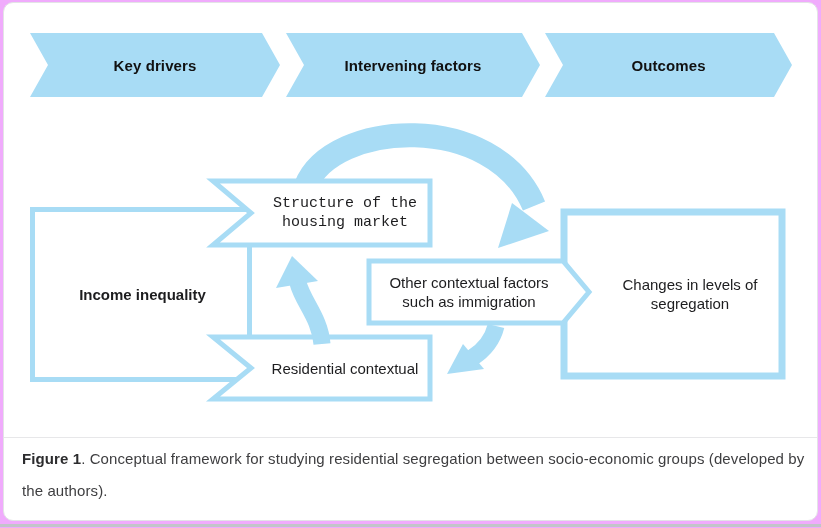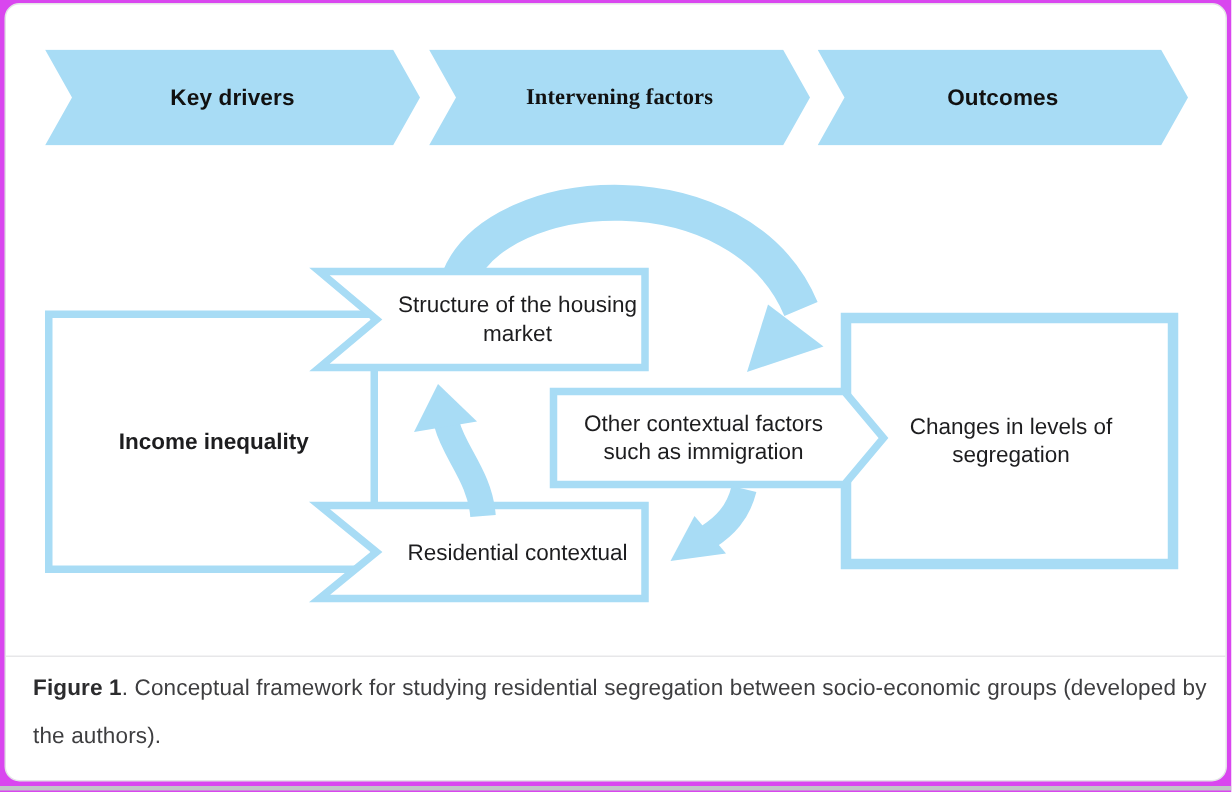--- a/index.html
+++ b/index.html
@@ -1,38 +1,38 @@
 <!DOCTYPE html>
 <html><head>
 <meta charset="utf-8">
 <style>
   html,body{margin:0;padding:0;background:#fff;}
-  .stage{position:relative;width:821px;height:528px;background:#d946ef;overflow:hidden;
+  .stage{position:relative;width:821px;height:528px;background:#f0abfc;overflow:hidden;
          font-family:"Liberation Sans", sans-serif;}
   .card{position:absolute;left:3px;top:2px;width:813px;height:517px;
         background:#fff;border:1px solid #e3e4e6;border-radius:10px;}
   
   .banner{position:absolute;top:33px;height:64px;background:#a8dcf5;
           display:flex;align-items:center;justify-content:center;}
   .banner span{font-weight:bold;font-size:15px;color:#111;letter-spacing:.1px;}
   .banner.notch{clip-path:polygon(0 0,calc(100% - 18px) 0,100% 50%,calc(100% - 18px) 100%,0 100%,18px 50%);}
   .b1{left:30px;width:250px;}
-  .b2{left:286px;width:254px;font-family:Liberation Serif, serif;}
+  .b2{left:286px;width:254px;}
   .b3{left:545px;width:247px;}
   
   svg.diagram{position:absolute;left:0;top:0;}
   
   .boxtext{position:absolute;display:flex;flex-direction:column;align-items:center;
            justify-content:center;text-align:center;color:#1d1d1f;font-size:15px;
            line-height:19px;}
   .t-left{left:40px;top:209px;width:205px;height:171px;font-weight:bold;}
-  .t-struct{left:256px;top:180px;width:178px;height:66px;}
+  .t-struct{left:256px;top:180px;width:178px;height:66px;font-family:Liberation Mono, monospace;}
   .t-context{left:374px;top:260px;width:190px;height:64px;}
   .t-resid{left:256px;top:337px;width:178px;height:62px;}
-  .t-out{left:570px;top:211px;width:208px;height:165px;gap:18px;}
+  .t-out{left:586px;top:211px;width:208px;height:165px;gap:18px;}
   
   .divider{position:absolute;left:4px;top:437px;width:813px;height:1px;background:#e7e7e9;}
   .caption{position:absolute;left:22px;top:428px;width:786px;font-size:15px;
            line-height:32px;color:#3e3e40;letter-spacing:.1px;}
   .caption b{color:#2c2c2e;}
   .bottombar{position:absolute;left:0;top:524px;width:821px;height:3px;background:#c2c5c9;}
 </style>
 </head>
 <body>
 

